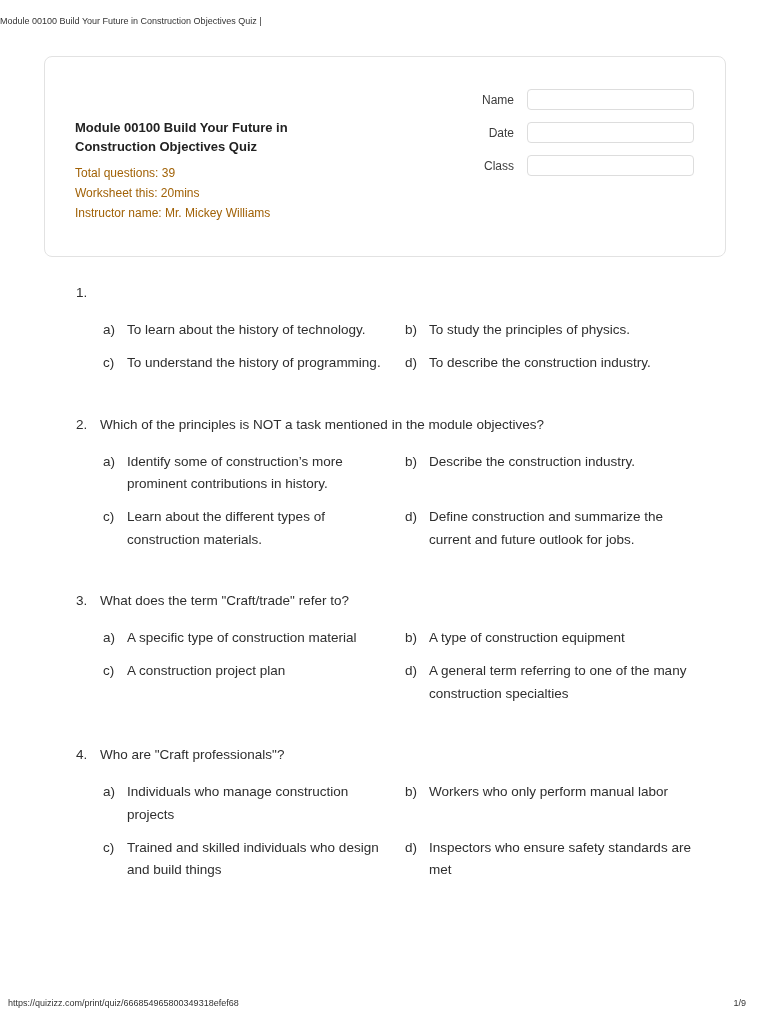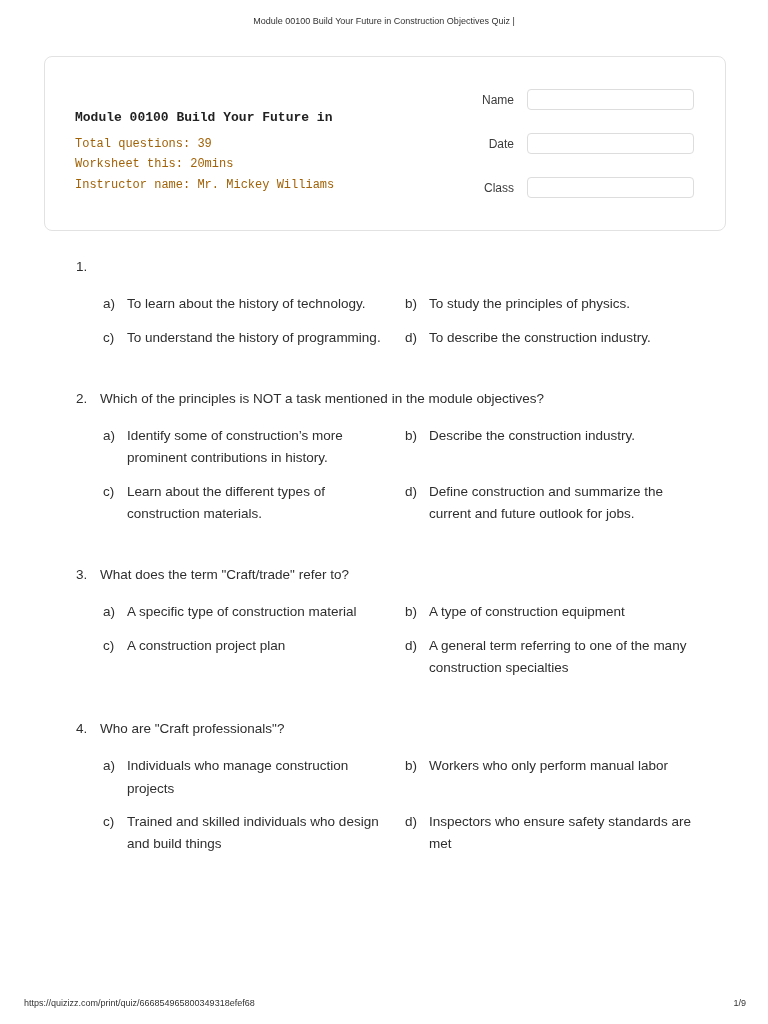--- a/index.html
+++ b/index.html
@@ -7,50 +7,50 @@
   body {
     width: 768px;
     height: 1024px;
     position: relative;
     overflow: hidden;
     font-family: "Liberation Sans", sans-serif;
     color: #333;
   }
   .browser-header {
     padding-top: 16px;
-    text-align: center;
+    text-align: left;
     font-size: 9px;
     color: #333;
   }
   .header-card {
     margin: 30px 42px 0 44px;
     border: 1px solid #e2e2e2;
     border-radius: 8px;
     display: flex;
     justify-content: space-between;
     padding: 30px 31px 32px 30px;
     background: #fff;
   }
-  .header-left { margin-top: 22px; max-width: 300px; font-family: Liberation Mono, monospace; }
+  .header-left { margin-top: 32px; max-width: 300px; }
   .quiz-title {
     font-size: 13px;
     font-weight: bold;
     color: #222;
     line-height: 1.45;
   }
   .meta {
     font-size: 12px;
     color: #a16207;
     line-height: 1.7;
   }
   .meta.first { margin-top: 6px; }
   .header-right {
     display: flex;
     flex-direction: column;
-    gap: 23px;
+    gap: 12px;
     padding-top: 2px;
   }
   .field-row {
     display: flex;
     align-items: center;
     gap: 13px;
   }
   .field-label {
     width: 75px;
     text-align: right;
@@ -93,38 +93,39 @@
     display: flex;
     gap: 8px;
     font-size: 13.5px;
     color: #2e2e2e;
     line-height: 1.65;
   }
   .opt-letter { min-width: 16px; }
   .opt-text { flex: 1; }
   .page-footer {
     position: absolute;
-    left: 16px;
+    left: 0;
     right: 0;
     bottom: 16px;
     display: flex;
     justify-content: space-between;
     padding: 0 22px 0 8px;
     font-size: 9px;
     color: #333;
   }
 </style>
 </head>
 <body>
 
 <div class="browser-header">Module 00100 Build Your Future in Construction Objectives Quiz |</div>
 
 <div class="header-card">
   <div class="header-left">
     <div class="quiz-title">Module 00100 Build Your Future in</div>
+    <div class="quiz-title">Construction Objectives Quiz</div>
     <div class="meta first">Total questions: 39</div>
     <div class="meta">Worksheet this: 20mins</div>
     <div class="meta">Instructor name: Mr. Mickey Williams</div>
   </div>
   <div class="header-right">
     <div class="field-row">
       <span class="field-label">Name</span>
       <input class="field-input" style="">
     </div>
     <div class="field-row">

